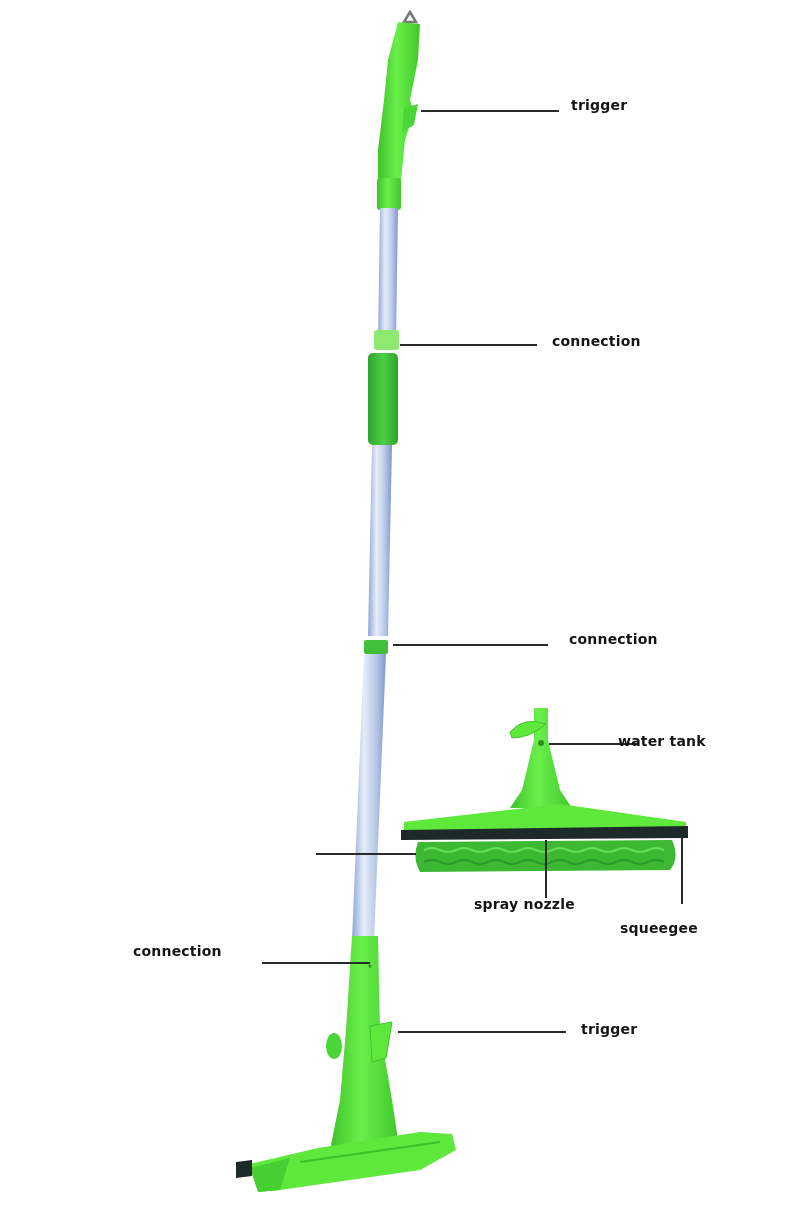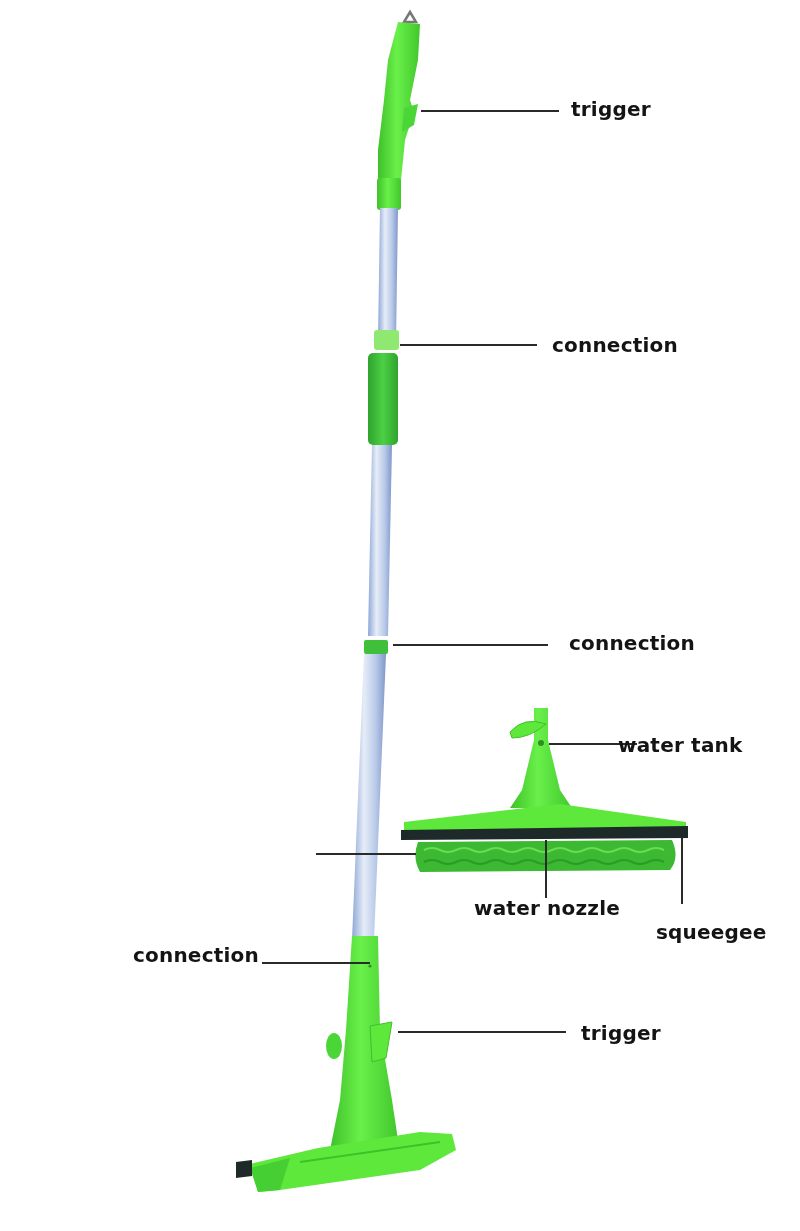--- a/index.html
+++ b/index.html
@@ -1,21 +1,21 @@
 <!DOCTYPE html>
 <html><head>
   <meta charset="utf-8">
   <style>
     html, body { margin: 0; padding: 0; background: #ffffff; }
     body { width: 800px; height: 1231px; position: relative; overflow: hidden;
            font-family: "DejaVu Sans", sans-serif; }
     .stage { position: absolute; left: 0; top: 0; width: 800px; height: 1231px; }
     svg.art { position: absolute; left: 0; top: 0; }
     .label { position: absolute; font-family: "DejaVu Sans", sans-serif; font-weight: bold;
-             font-size: 20px; color: #141414; white-space: nowrap; letter-spacing: 0.2px; }
+             font-size: 14px; color: #141414; white-space: nowrap; letter-spacing: 0.2px; }
     .leader { position: absolute; height: 2px; background: #2a2a2a; }
     .vleader { position: absolute; width: 2px; background: #2a2a2a; }
     .watermark { position: absolute; left: 132px; top: 548px; font-family: "Liberation Sans", sans-serif;
                  font-size: 82px; color: rgba(140,140,140,0.78); letter-spacing: -1px; white-space: nowrap; }
   </style>
 </head>
 <body>
 
 <div class="stage">
 
@@ -99,23 +99,23 @@
 
   <div class="leader" style="left:393px; top:644px; width:155px;"></div>
   <div class="label" style="left:569px; top:631px;">connection</div>
 
   <div class="leader" style="left:549px; top:743px; width:88px;"></div>
   <div class="label" style="left:618px; top:733px;">water tank</div>
 
   <div class="leader" style="left:316px; top:853px; width:100px;"></div>
 
   <div class="vleader" style="left:545px; top:840px; height:58px;"></div>
-  <div class="label" style="left:474px; top:896px;">water nozzle</div>
+  <div class="label" style="left:474px; top:896px;">spray nozzle</div>
 
   <div class="vleader" style="left:681px; top:838px; height:66px;"></div>
-  <div class="label" style="left:656px; top:920px;">squeegee</div>
+  <div class="label" style="left:620px; top:920px;">squeegee</div>
 
   <div class="leader" style="left:262px; top:962px; width:108px;"></div>
   <div class="label" style="left:133px; top:943px;">connection</div>
 
   <div class="leader" style="left:398px; top:1031px; width:168px;"></div>
   <div class="label" style="left:581px; top:1021px;">trigger</div>
 </div>
 
 </body></html>

